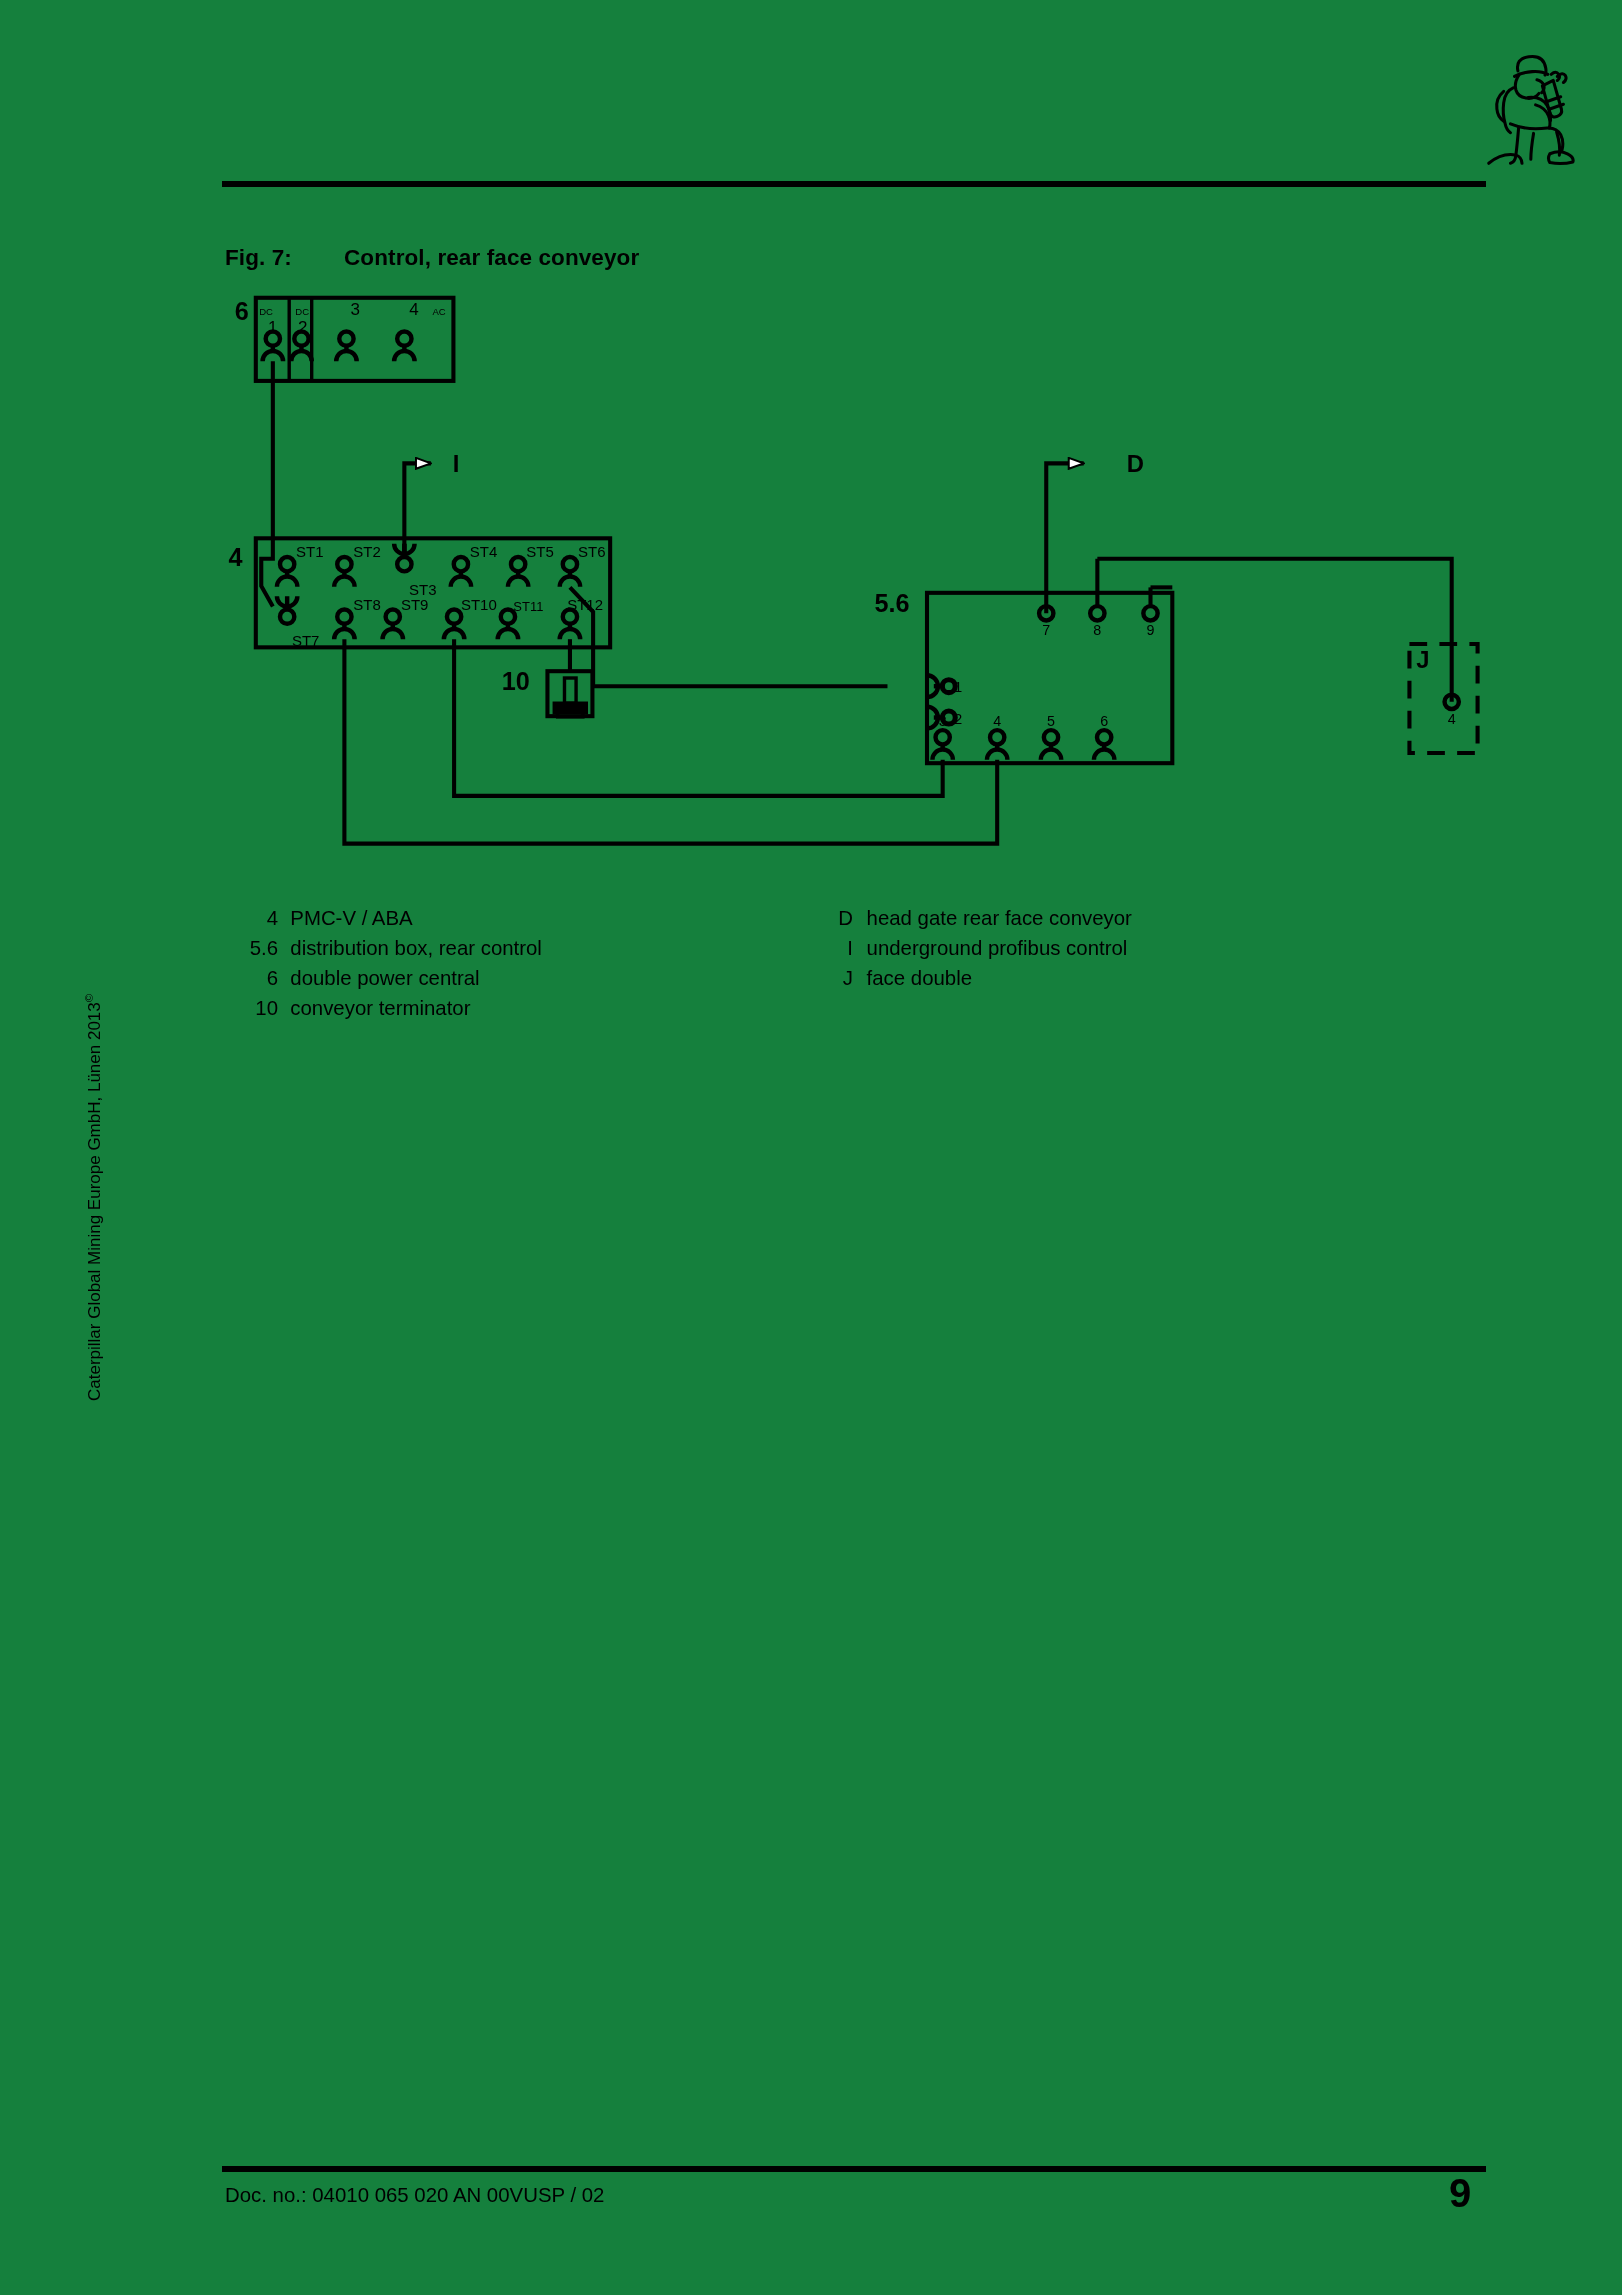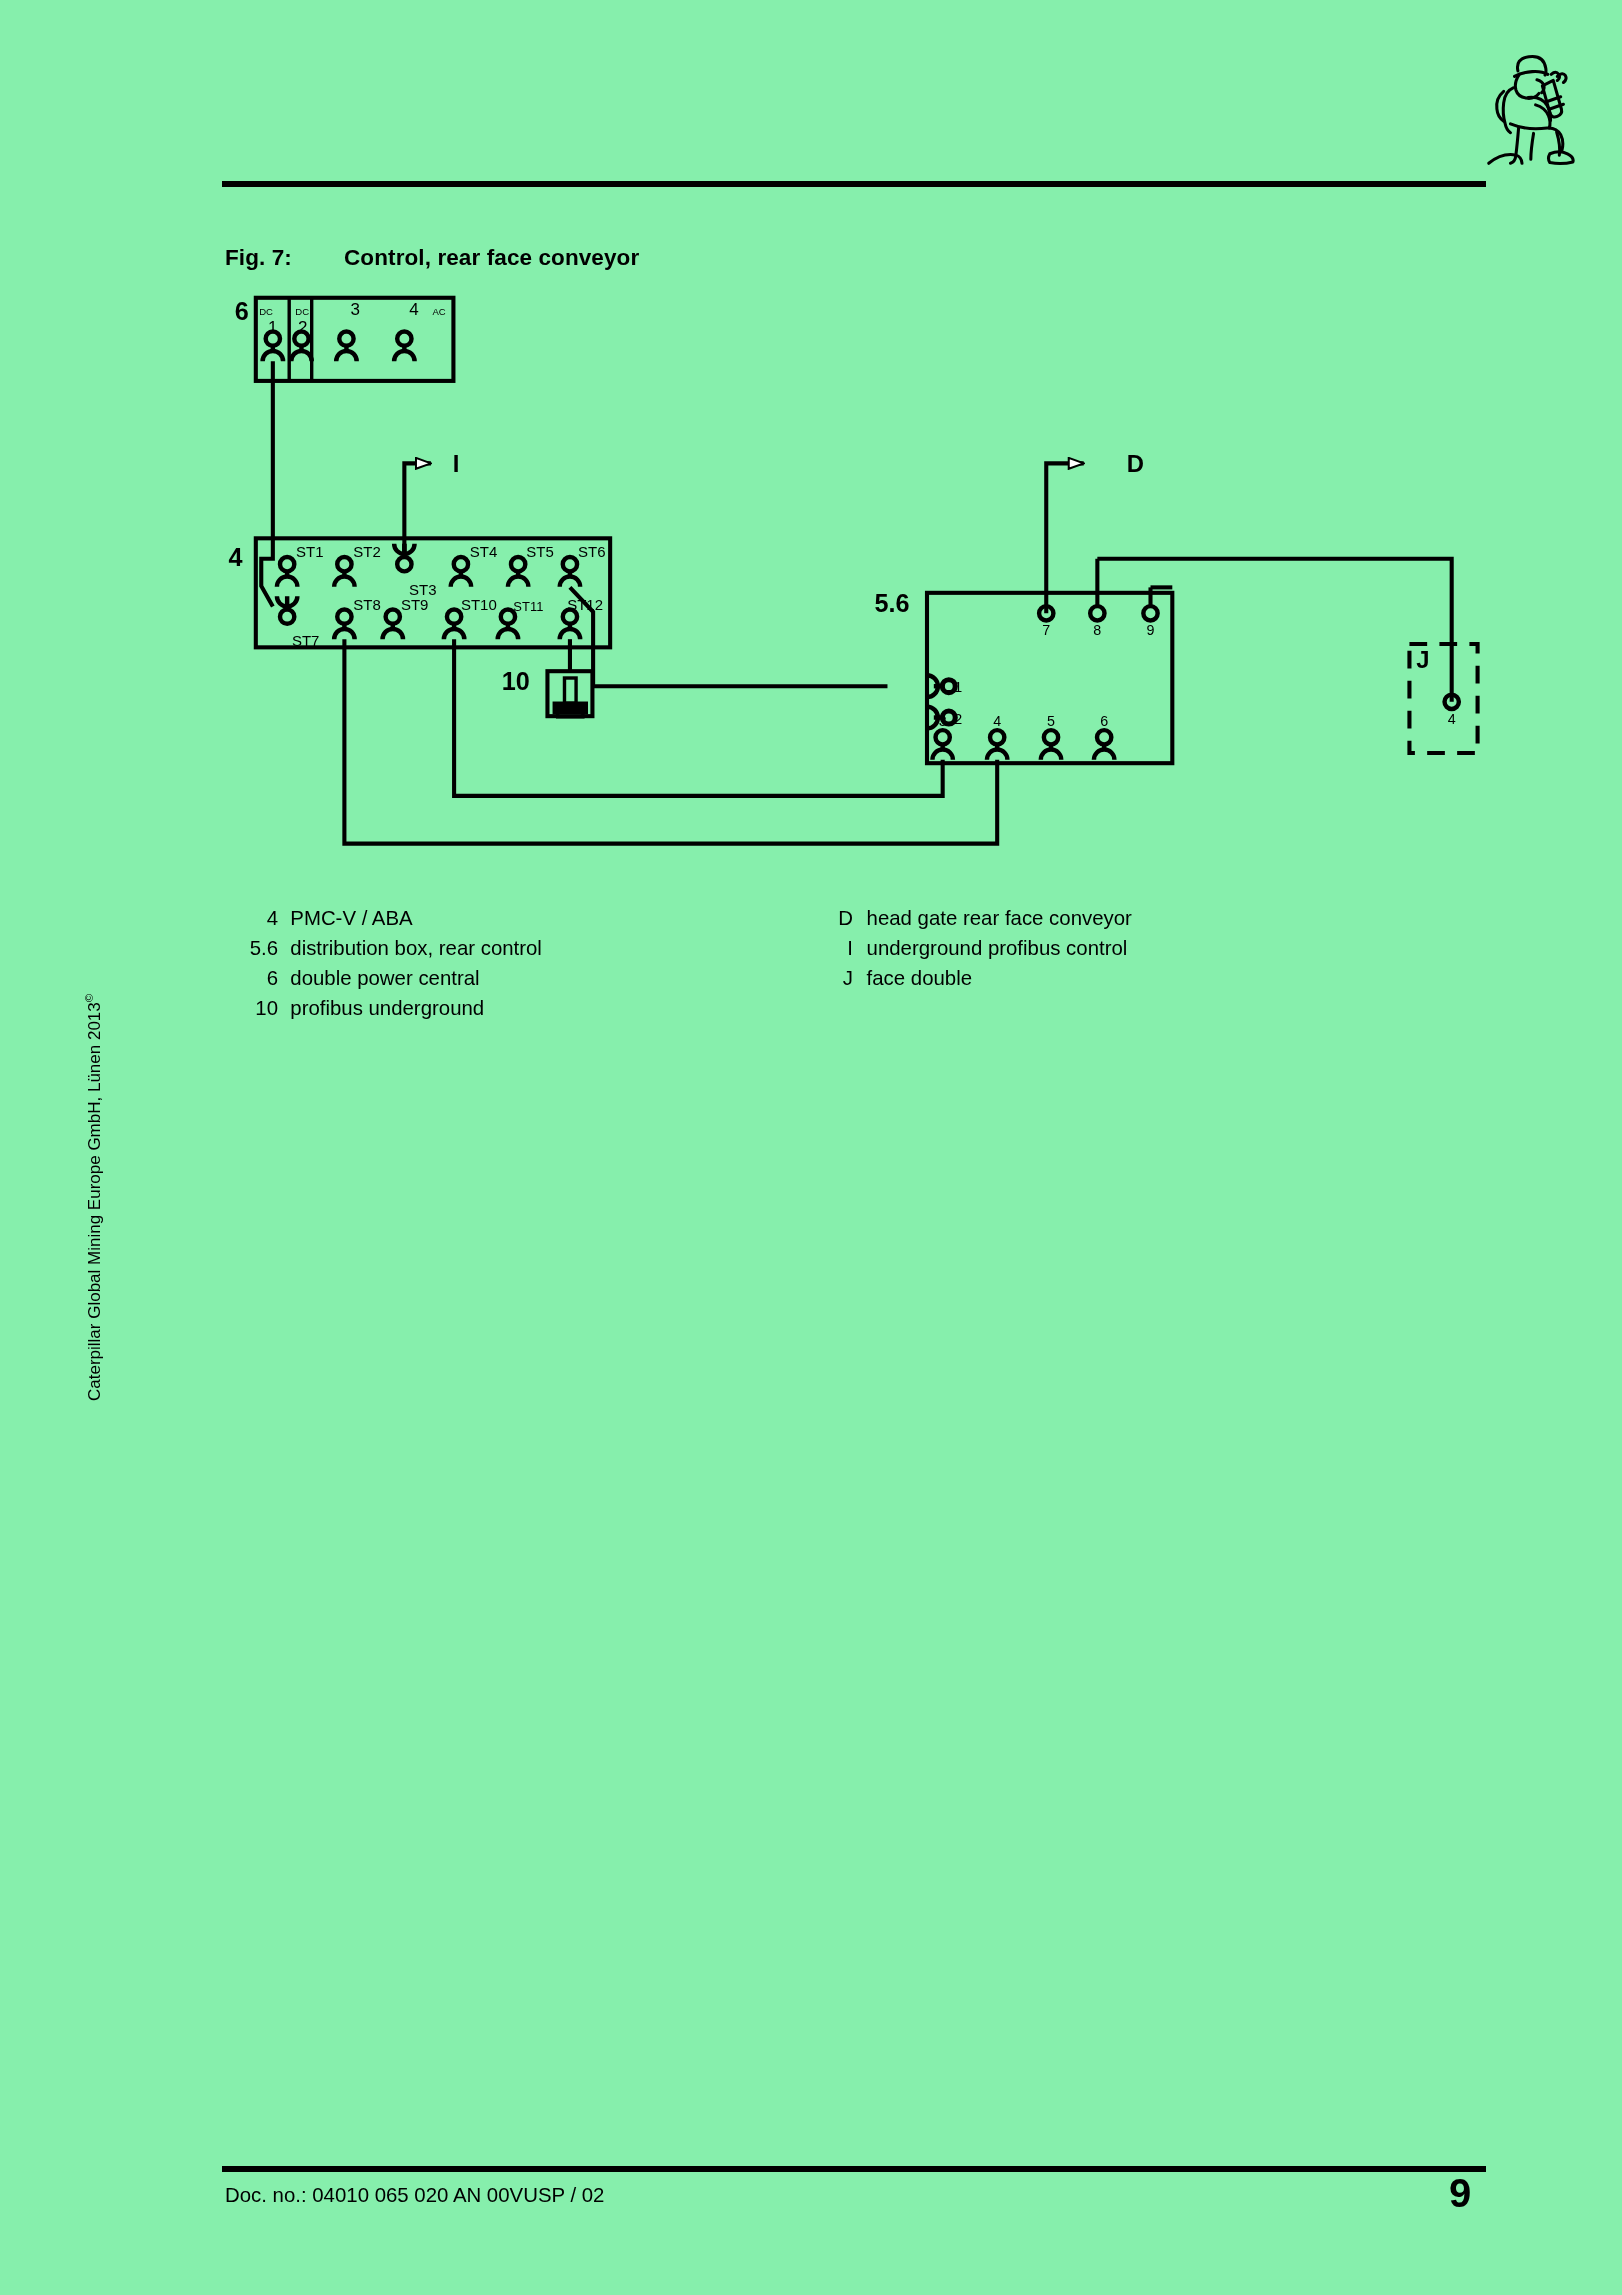--- a/index.html
+++ b/index.html
@@ -9,21 +9,21 @@
     background: #ffffff;
   }
   body {
     font-family: "Liberation Sans", sans-serif;
     color: #000000;
   }
   #page {
     position: relative;
     width: 1623px;
     height: 2295px;
-    background: #86efac;
+    background: #15803d;
     overflow: hidden;
   }
 
   
   .header-rule {
     position: absolute;
     left: 222px;
     top: 181px;
     width: 1264px;
     height: 6.1px;
@@ -385,21 +385,21 @@
     <span class="legend-row">
       <span class="legend-key">4</span><span class="legend-text">PMC-V / ABA</span>
     </span>
     <span class="legend-row">
       <span class="legend-key">5.6</span><span class="legend-text">distribution box, rear control</span>
     </span>
     <span class="legend-row">
       <span class="legend-key">6</span><span class="legend-text">double power central</span>
     </span>
     <span class="legend-row">
-      <span class="legend-key">10</span><span class="legend-text">profibus underground</span>
+      <span class="legend-key">10</span><span class="legend-text">conveyor terminator</span>
     </span>
   </div>
 
   <div class="legend legend-right">
     <span class="legend-row">
       <span class="legend-key narrow">D</span><span class="legend-text">head gate rear face conveyor</span>
     </span>
     <span class="legend-row">
       <span class="legend-key narrow">I</span><span class="legend-text">underground profibus control</span>
     </span>

